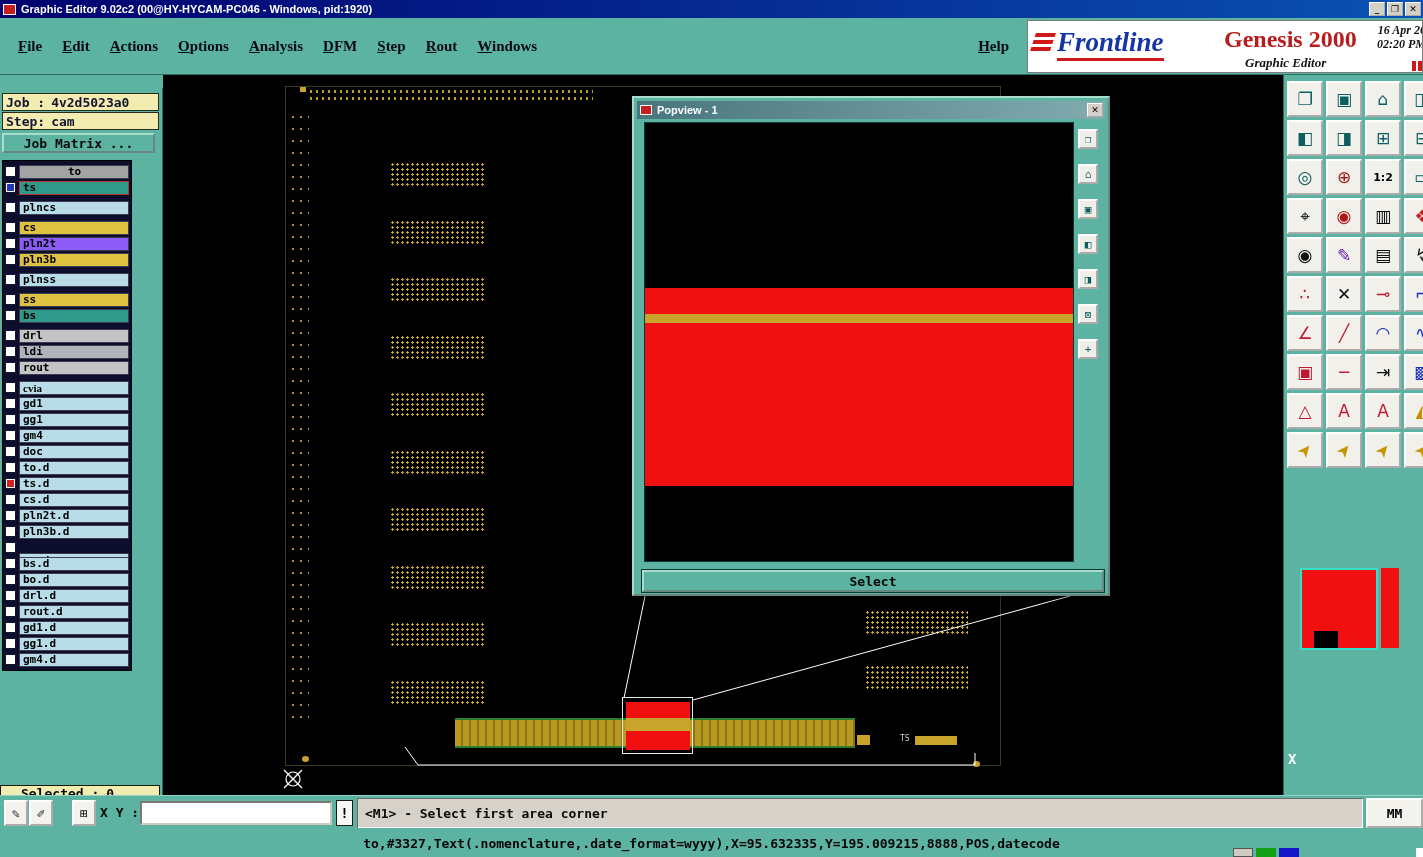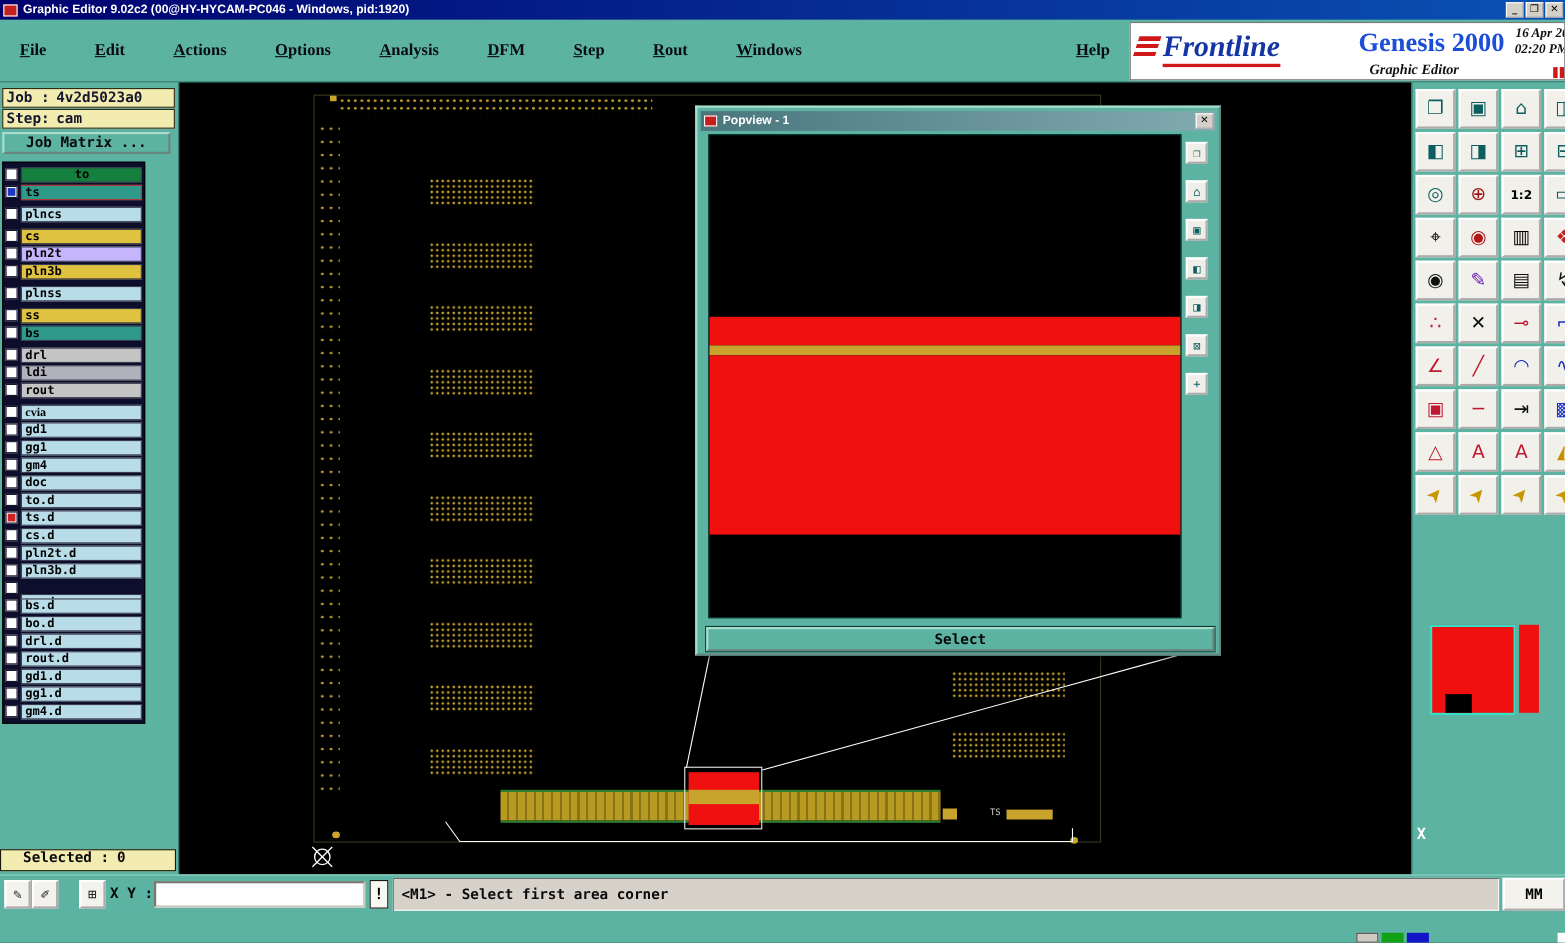--- a/index.html
+++ b/index.html
@@ -14,40 +14,40 @@
     font:bold 11px "Liberation Sans",sans-serif; }
   #app-icon { width:13px; height:11px; margin:0 5px 0 3px; background:#c41e1e;
     border:1px solid #fff; flex:0 0 auto; }
   #win-controls { margin-left:auto; display:flex; gap:2px; padding-right:2px; }
   .win-btn { width:16px; height:14px; background:#d4d0c8; border:1px outset #fff;
     color:#000; font:bold 9px "DejaVu Sans",sans-serif; display:flex; align-items:center; justify-content:center; }
 
   
   #menubar { left:0; top:18px; width:1423px; height:57px; background:#5cb3a2;
     border-bottom:1px solid #2e6e60; display:flex; align-items:center; }
-  #menu-items { display:flex; gap:44px; padding-left:18px; }
+  #menu-items { display:flex; gap:20px; padding-left:18px; }
   .menu-item { display:inline-block; font:bold 15px "Liberation Serif",serif; color:#0a0a14; cursor:default; }
   .menu-item::first-letter { text-decoration:underline; }
   #menu-help { font:bold 15px "Liberation Serif",serif; color:#0a0a14; margin-left:auto; margin-right:18px; display:inline-block; }
   #menu-help::first-letter { text-decoration:underline; }
   #brand { width:396px; height:53px; background:#ffffff; border:1px solid #7a7a7a;
     position:relative; overflow:hidden; flex:0 0 auto; font-family:"Liberation Serif",serif; }
   #logo-bars { position:absolute; left:5px; top:12px; width:20px; height:18px; transform:skewX(-18deg);
     background:repeating-linear-gradient(#d01818 0 4px, transparent 4px 7px); }
   #logo-text { position:absolute; left:29px; top:6px; font:italic bold 27px "Liberation Serif",serif;
     color:#1535a5; border-bottom:3px solid #d01818; padding-bottom:0; }
-  #brand-product { position:absolute; left:207px; top:5px; font:bold 24px "Liberation Serif",serif; color:#1d4ed8; }
+  #brand-product { position:absolute; left:196px; top:5px; font:bold 24px "Liberation Serif",serif; color:#b91c1c; }
   #brand-datetime { position:absolute; right:-4px; top:2px; text-align:right;
     font:italic bold 12px "Liberation Serif",serif; color:#111; line-height:14px; white-space:pre; }
   #brand-sub { position:absolute; left:217px; top:34px; font:italic bold 13px "Liberation Serif",serif; color:#111; }
   #brand-marks { position:absolute; left:384px; top:40px; display:flex; gap:2px; }
   #brand-marks i { width:4px; height:10px; background:#d01818; }
 
   
-  #sidebar { left:0; top:75px; width:163px; height:720px; background:#5cb3a2; border-right:1px solid #2a6a5c; }
+  #sidebar { left:0; top:88px; width:163px; height:720px; background:#5cb3a2; border-right:1px solid #2a6a5c; }
   .field { position:absolute; left:2px; width:157px; height:18px; background:#f2ecb0;
     border:1px solid #2a2a1a; font:bold 13px "DejaVu Sans Mono",monospace; color:#14142e;
     display:flex; align-items:center; padding-left:3px; gap:6px; white-space:pre; }
   #job-field { top:5px; }
   #step-field { top:24px; }
   #job-matrix-btn { position:absolute; left:2px; top:45px; width:153px; height:20px;
     background:#5cb3a2; border:2px outset #a9dccd; font:bold 13px "DejaVu Sans Mono",monospace;
     color:#0a0a0a; display:flex; align-items:center; justify-content:center; }
   #layer-list { position:absolute; left:2px; top:72px; width:130px; background:#0d0d2c;
     border:1px solid #000; padding:2px 2px 3px 1px; }
@@ -185,39 +185,39 @@
   <div id="job-field" class="field">
     <span>Job :</span><span>4v2d5023a0</span>
   </div>
   <div id="step-field" class="field">
     <span>Step:</span><span>cam</span>
   </div>
   <div id="job-matrix-btn">Job Matrix ...</div>
   <div id="layer-list">
       <div class="layer-row">
         <span class="layer-check"></span>
-        <span class="layer-name" style="background: #15803d; padding-left: 48px;">to</span>
+        <span class="layer-name" style="background: #a3a3a3; padding-left: 48px;">to</span>
       </div>
       <div class="layer-row">
         <span class="layer-check">
           <i style="background: rgb(32, 56, 192);"></i>
         </span>
         <span class="layer-name sel" style="background: rgb(47, 154, 138);">ts</span>
       </div>
       <div class="layer-row gap">
         <span class="layer-check"></span>
         <span class="layer-name" style="background: rgb(184, 220, 232);">plncs</span>
       </div>
       <div class="layer-row gap">
         <span class="layer-check"></span>
         <span class="layer-name" style="background: rgb(223, 194, 63);">cs</span>
       </div>
       <div class="layer-row">
         <span class="layer-check"></span>
-        <span class="layer-name" style="background: #c4b5fd;">pln2t</span>
+        <span class="layer-name" style="background: #8b5cf6;">pln2t</span>
       </div>
       <div class="layer-row">
         <span class="layer-check"></span>
         <span class="layer-name" style="background: rgb(223, 194, 63);">pln3b</span>
       </div>
       <div class="layer-row gap">
         <span class="layer-check"></span>
         <span class="layer-name" style="background: rgb(184, 220, 232);">plnss</span>
       </div>
       <div class="layer-row gap">
@@ -542,17 +542,18 @@
       </div>
     </div>
   <div id="xy-label">X Y :</div>
   <input id="xy-input" value="" style="">
   <div id="alert-btn">!</div>
   <div id="message-bar">&lt;M1&gt; - Select first area corner</div>
   <div id="units-btn">MM</div>
 </div>
 
 <div id="footer" class="abs">
+  <span>to,#3327,Text(.nomenclature,.date_format=wyyy),X=95.632335,Y=195.009215,8888,POS,datecode</span>
   <div class="task-sq" style="left:1233px;width:20px;background:#cfcac2;border:1px solid #555"></div>
   <div class="task-sq" style="left:1256px;width:20px;background:#14a014"></div>
   <div class="task-sq" style="left:1279px;width:20px;background:#1414c8"></div>
   <div class="task-sq" style="left:1416px;width:7px;background:#ffffff"></div>
 </div>
 
 </body></html>

